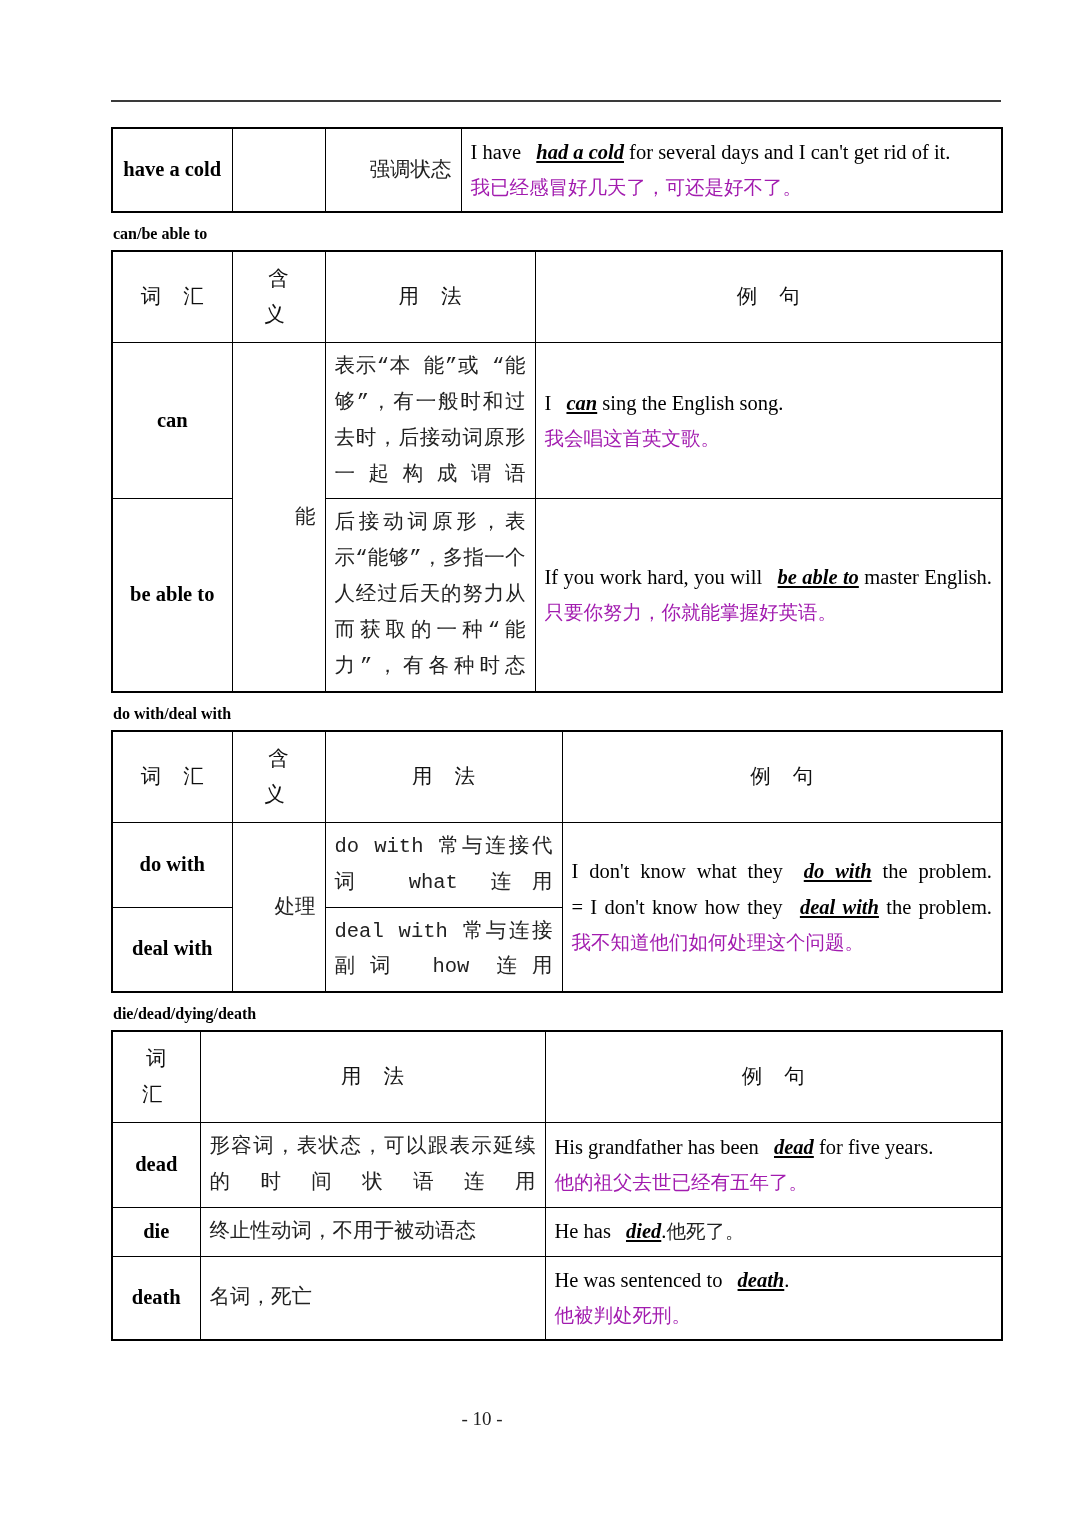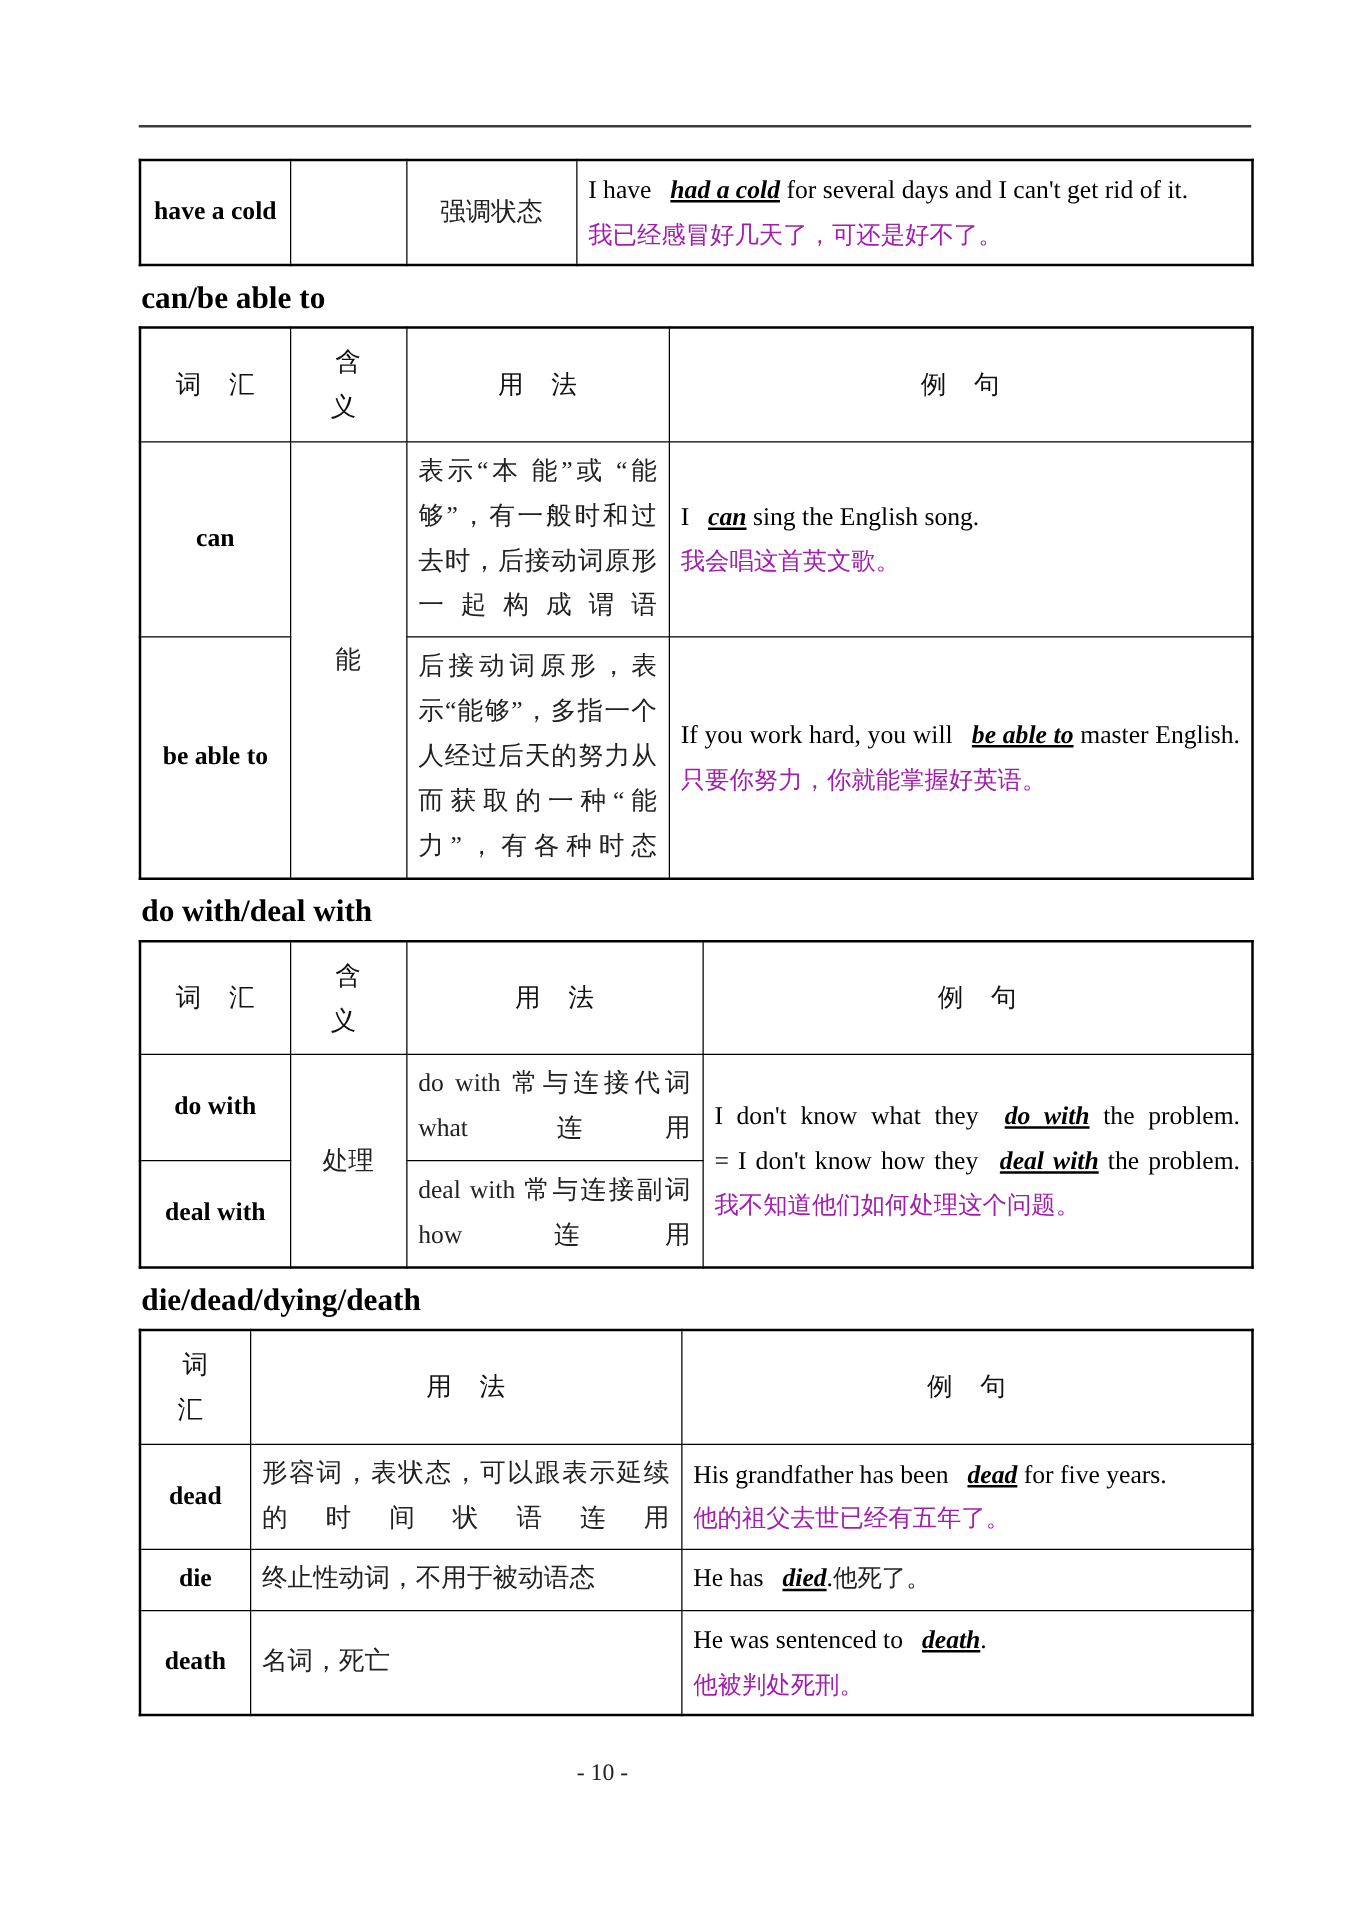--- a/index.html
+++ b/index.html
@@ -74,30 +74,30 @@
   }
 
   .term-cell {
     text-align: center;
     font-weight: bold;
     font-size: 20.5px;
     font-family: "Liberation Serif", "DejaVu Serif", serif;
   }
 
   .mid-cell {
-    text-align: center;
+    text-align: right;
     font-family: "DejaVu Sans", "Liberation Sans", sans-serif;
     font-size: 19.5px;
     color: #222;
   }
 
   .usage-cell {
     text-align: justify;
     text-align-last: left;
-    font-family: Liberation Serif, serif;
+    font-family: Liberation Mono, monospace;
     font-size: 19.5px;
     line-height: 1.95;
     color: #222;
   }
   .usage-cell.just-all { text-align-last: justify; }
 
   .ex-cell {
     text-align: justify;
     text-align-last: left;
     font-size: 20.5px;
@@ -121,21 +121,21 @@
   b.kw {
     font-weight: bold;
     font-style: italic;
     text-decoration: underline;
     text-underline-offset: 2px;
     margin-left: 10px;
   }
 
   .section-title {
     font-weight: bold;
-    font-size: 25px;
+    font-size: 16px;
     font-family: "Liberation Serif", "DejaVu Serif", serif;
     margin: 11px 0 7px 2px;
     line-height: 1.2;
   }
 
   .page-number {
     position: absolute;
     left: 0;
     top: 1408px;
     width: 932px;

